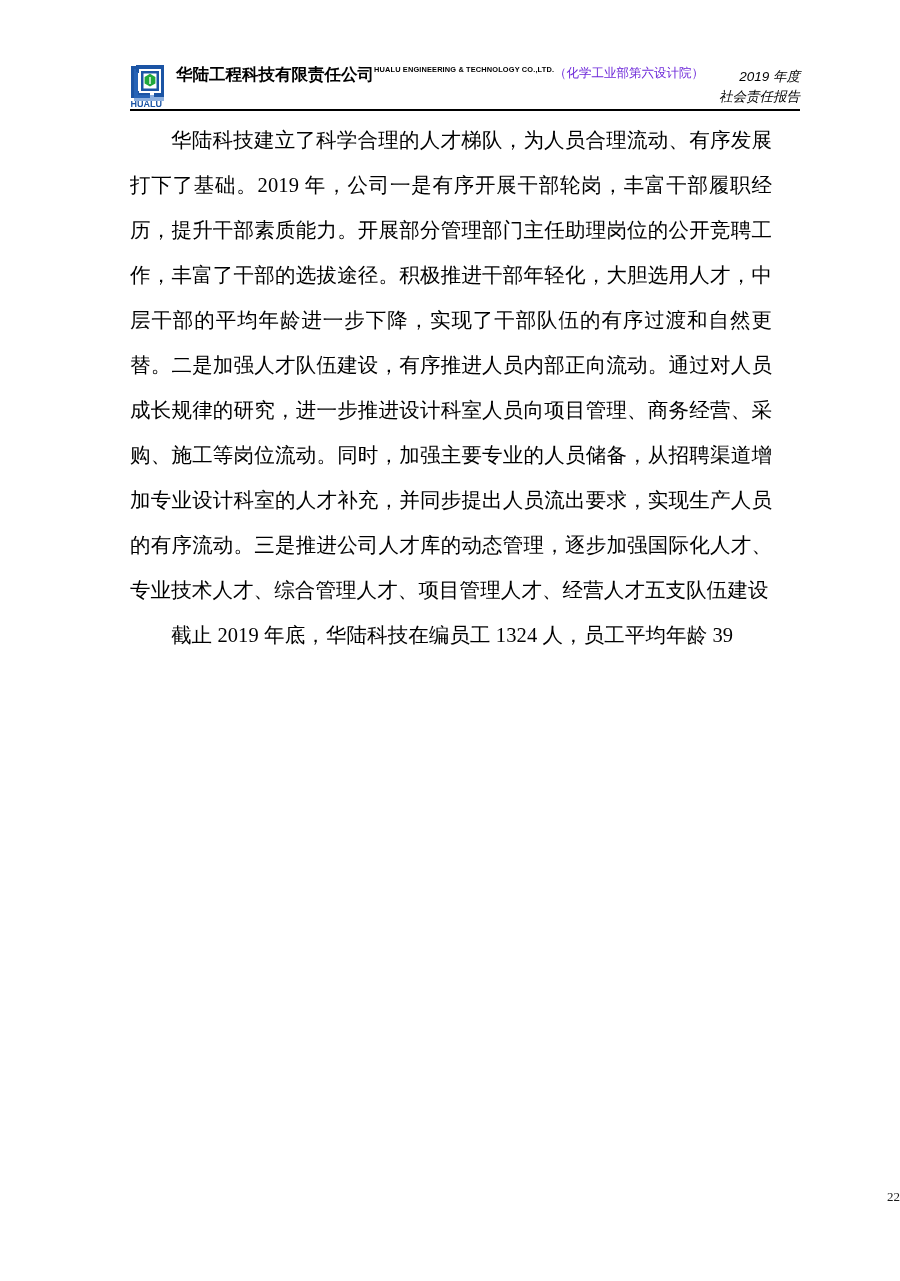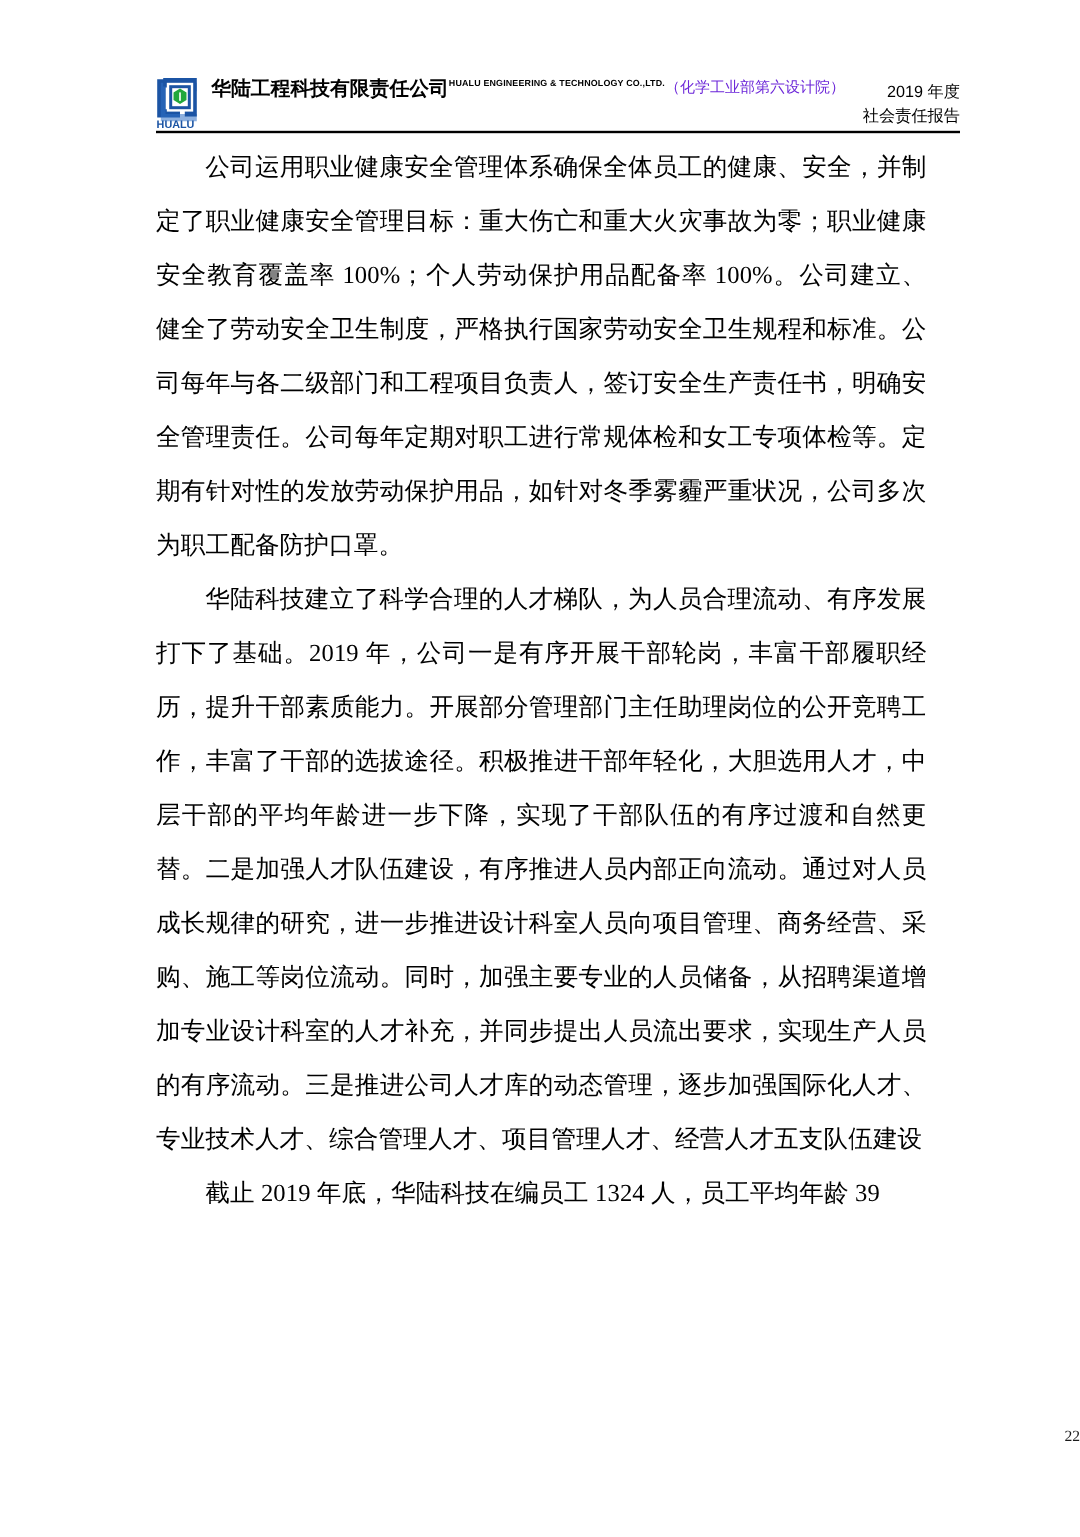--- a/index.html
+++ b/index.html
@@ -84,20 +84,21 @@
   }
 
   .header-right {
     text-align: right;
     font-family: "Liberation Sans", "DejaVu Sans", sans-serif;
     font-size: 13.5px;
     line-height: 20px;
     color: #000000;
     padding-bottom: 1px;
     white-space: nowrap;
+    font-style: italic;
   }
 
   .header-rule {
     position: absolute;
     left: 130px;
     top: 109px;
     width: 670px;
     height: 0;
     border-top: 2.2px solid #000000;
   }
@@ -181,21 +182,20 @@
     <div class="header-right">
       <div>2019 年度</div>
       <div>社会责任报告</div>
     </div>
 
   </div>
 
   <div class="header-rule"></div>
 
   <div class="content">
-    <p class="para">公司运用职业健康安全管理体系确保全体员工的健康、安全，并制定了职业健康安全管理目标：重大伤亡和重大火灾事故为零；职业健康安全教育覆盖率 100%；个人劳动保护用品配备率 100%。公司建立、健全了劳动安全卫生制度，严格执行国家劳动安全卫生规程和标准。公司每年与各二级部门和工程项目负责人，签订安全生产责任书，明确安全管理责任。公司每年定期对职工进行常规体检和女工专项体检等。定期有针对性的发放劳动保护用品，如针对冬季雾霾严重状况，公司多次为职工配备防护口罩。</p>
 
 
     <p class="para">华陆科技建立了科学合理的人才梯队，为人员合理流动、有序发展打下了基础。2019 年，公司一是有序开展干部轮岗，丰富干部履职经历，提升干部素质能力。开展部分管理部门主任助理岗位的公开竞聘工作，丰富了干部的选拔途径。积极推进干部年轻化，大胆选用人才，中层干部的平均年龄进一步下降，实现了干部队伍的有序过渡和自然更替。二是加强人才队伍建设，有序推进人员内部正向流动。通过对人员成长规律的研究，进一步推进设计科室人员向项目管理、商务经营、采购、施工等岗位流动。同时，加强主要专业的人员储备，从招聘渠道增加专业设计科室的人才补充，并同步提出人员流出要求，实现生产人员的有序流动。三是推进公司人才库的动态管理，逐步加强国际化人才、专业技术人才、综合管理人才、项目管理人才、经营人才五支队伍建设</p>
 
     <p class="para para-last">截止 2019 年底，华陆科技在编员工 1324 人，员工平均年龄 39</p>
   </div>
 
   <div class="page-number">22</div>
 
 </div>

